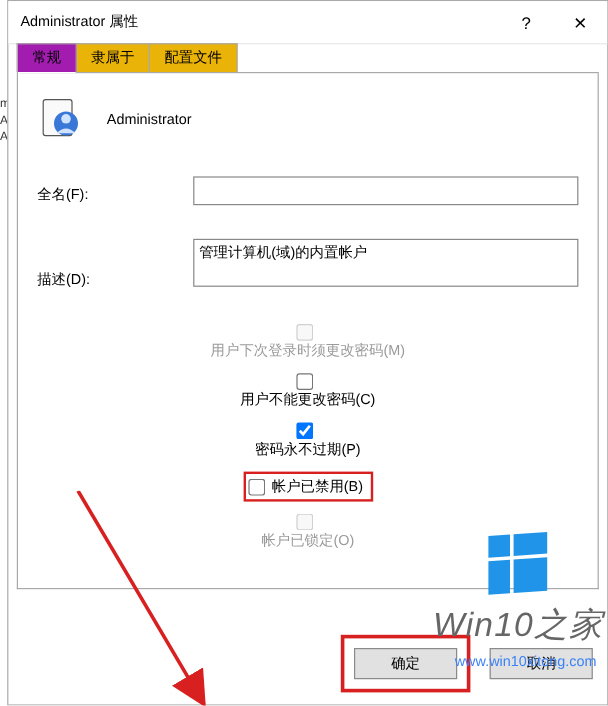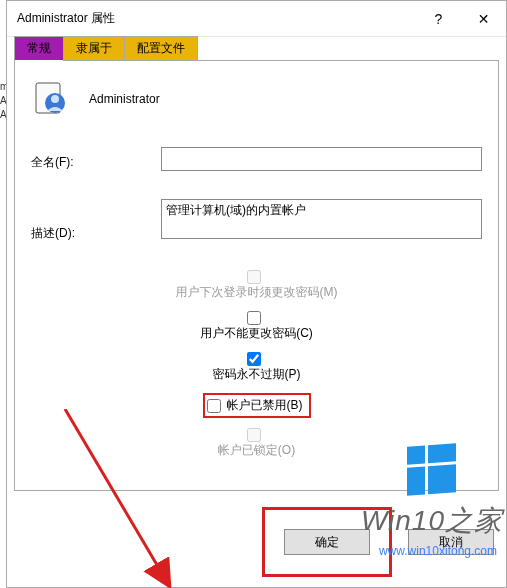--- a/index.html
+++ b/index.html
@@ -27,21 +27,21 @@
   .field-input { flex:1; }
   .txt { width:100%; height:24px; border:1px solid #888; background:#fff; padding:2px 4px; font-size:12px; }
   .txtarea { width:100%; height:40px; border:1px solid #888; background:#fff; padding:2px 4px; font-size:12px; resize:none; overflow:hidden; }
   .chk-row { margin-top:10px; display:flex; align-items:center; font-size:12px;flex-direction:column; }
   .chk-row input[type=checkbox]{ width:14px; height:14px; margin:0 6px 0 0; }
   .chk-row.disabled { color:#9a9a9a; }
   .chk-row.disabled input[type=checkbox]{ accent-color:#bbb; }
   .chk-highlight { display:inline-flex; align-items:center; border:2px solid #d82020; padding:2px 6px 2px 2px; }
   .btn-row { position:absolute; right:12px; bottom:10px; display:flex; gap:16px; align-items:center; }
   .win-btn { width:86px; height:26px; border:1px solid #8a8a8a; background:#e1e1e1; font-size:12px; display:flex; align-items:center; justify-content:center; }
-  .ok-wrap{ border:3px solid #d82020; padding:19px; }
+  .ok-wrap{ border:3px solid #d82020; padding:8px; }
   
   .red-arrow { position:absolute; left:40px; top:348px; pointer-events:none; }
   
   .watermark { position:absolute; right:4px; bottom:48px; display:flex; align-items:center; gap:8px; pointer-events:none;flex-direction:column; }
   .win-logo { display:grid; grid-template-columns: 18px 28px; grid-template-rows: 18px 28px; gap:3px; transform: skewY(-4deg); }
   .win-logo div{ background:#1f94e8; }
   .wm-text { font-size:28px; color:#666; font-style:italic; letter-spacing:1px; }
   .wm-url { position:absolute; right:10px; bottom:30px; font-size:12px; color:#3b82f6; }
 </style>
 </head>

